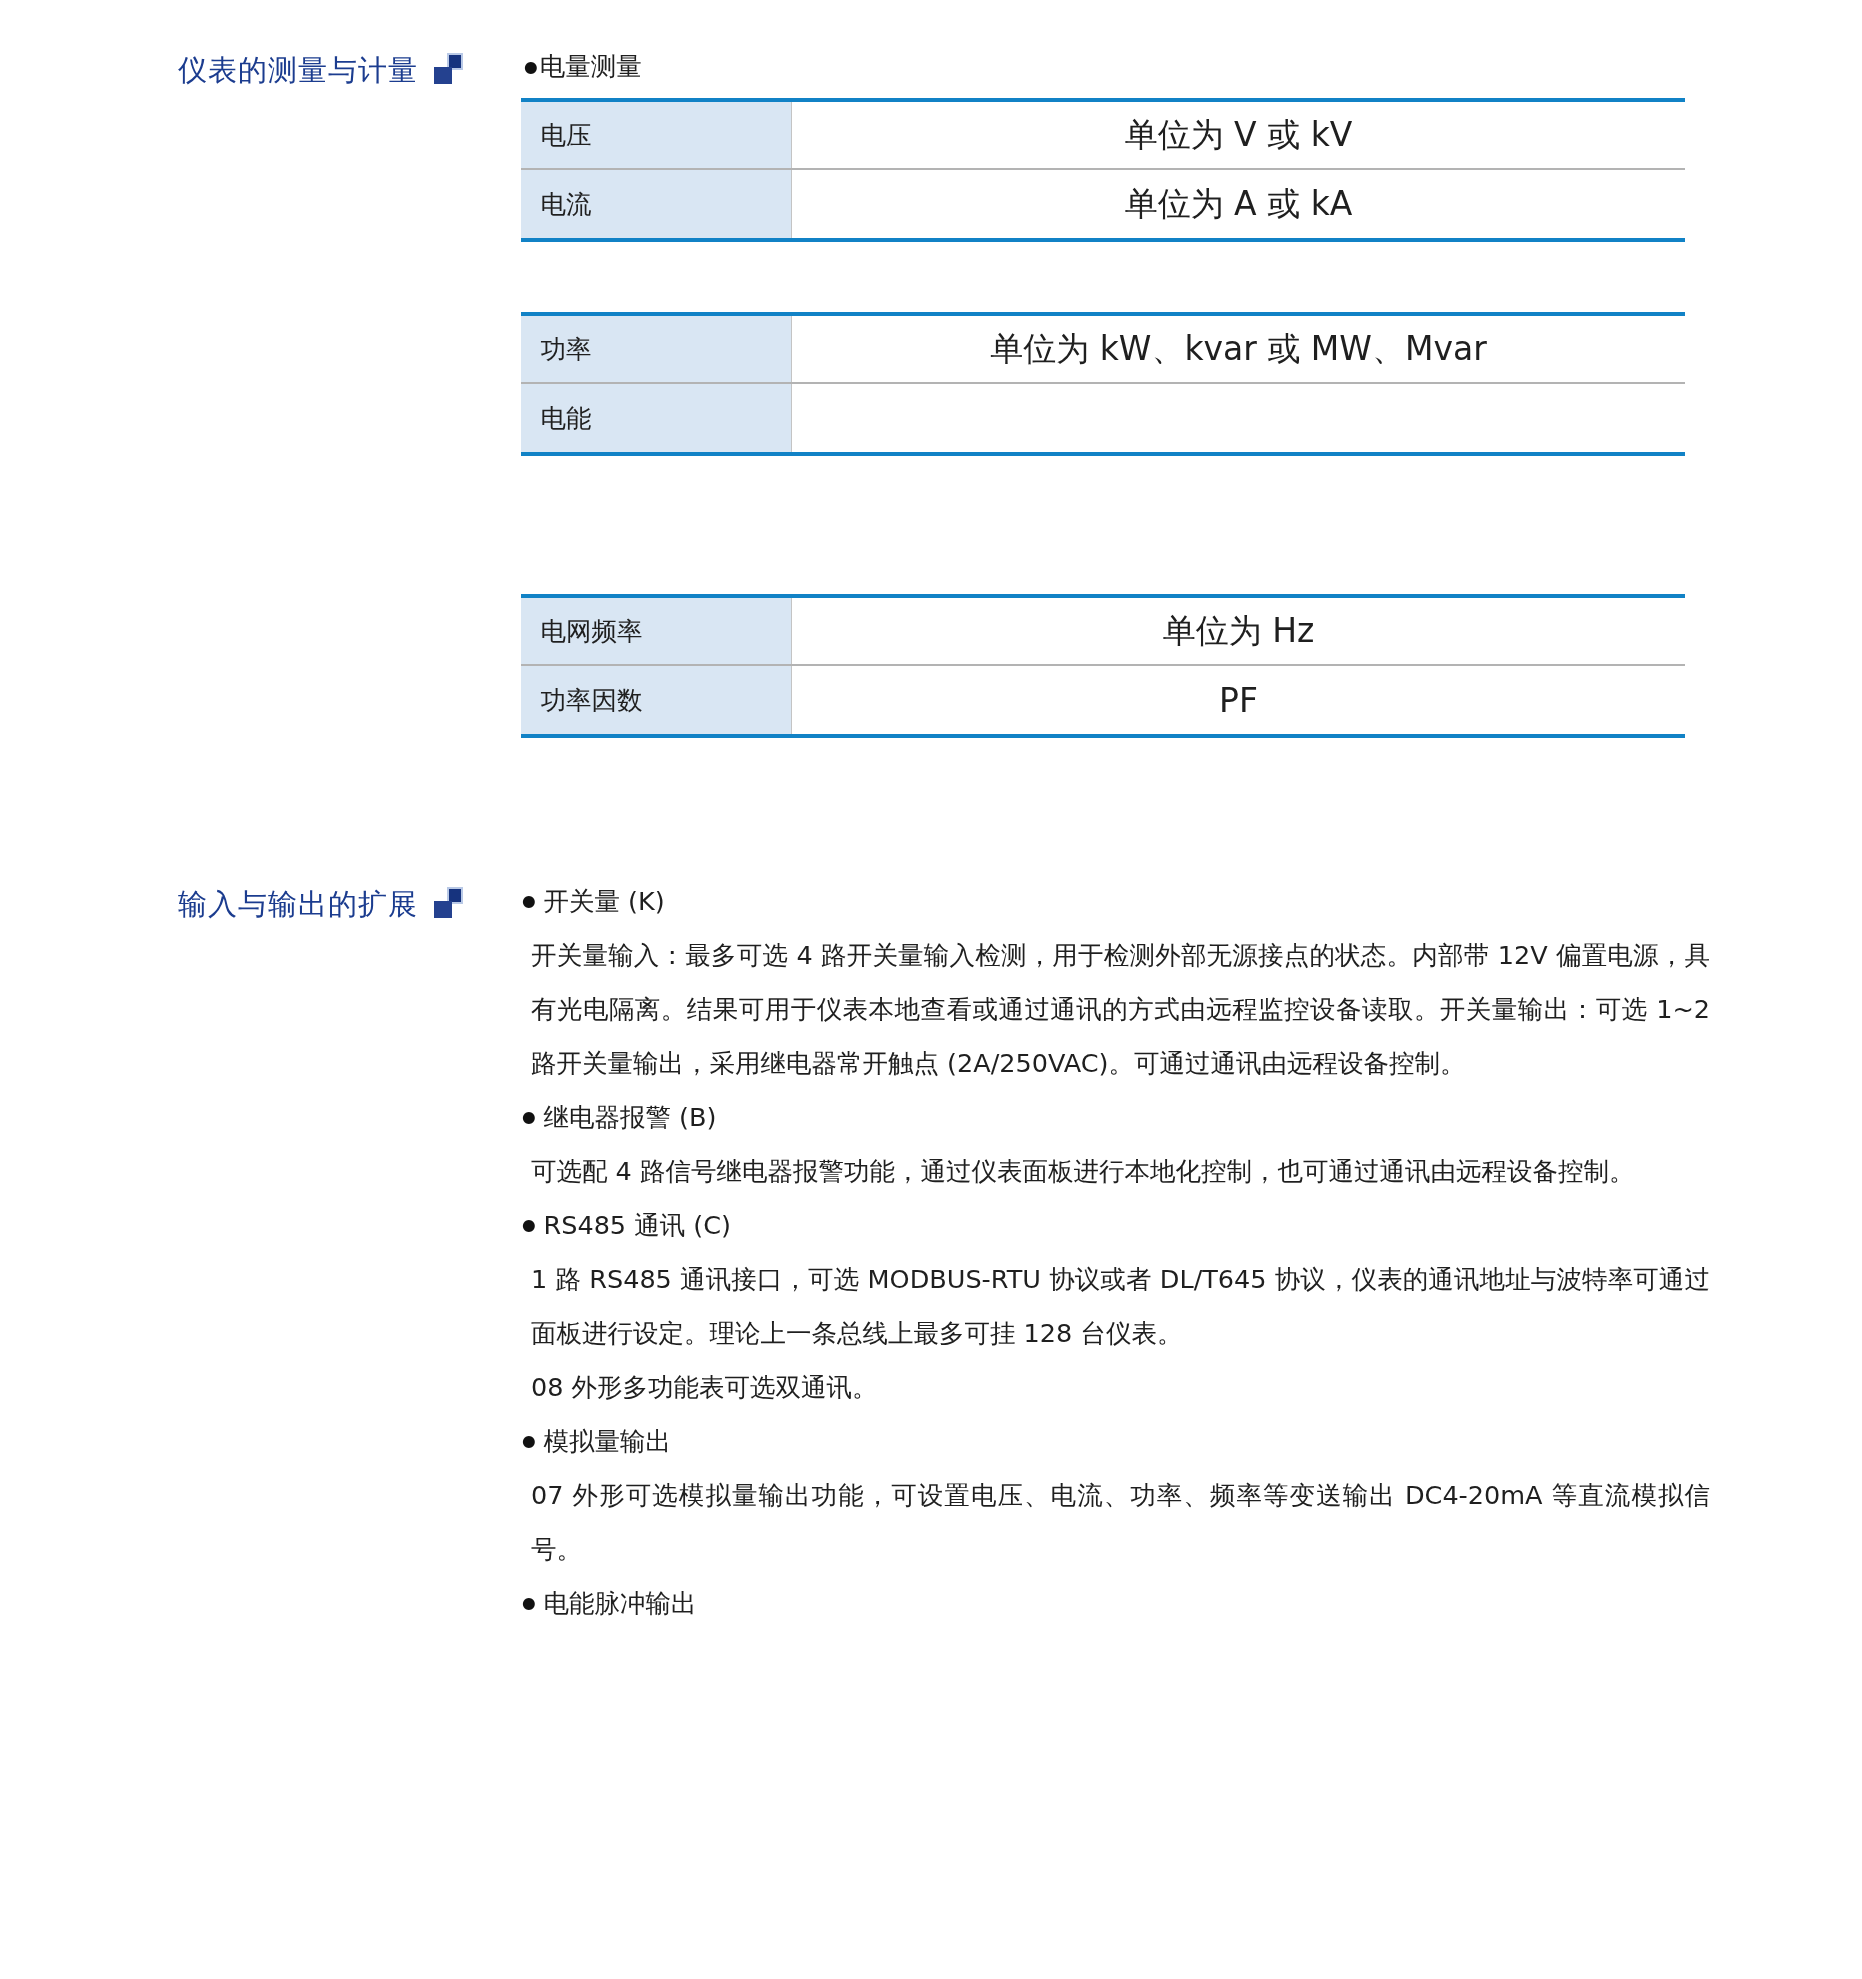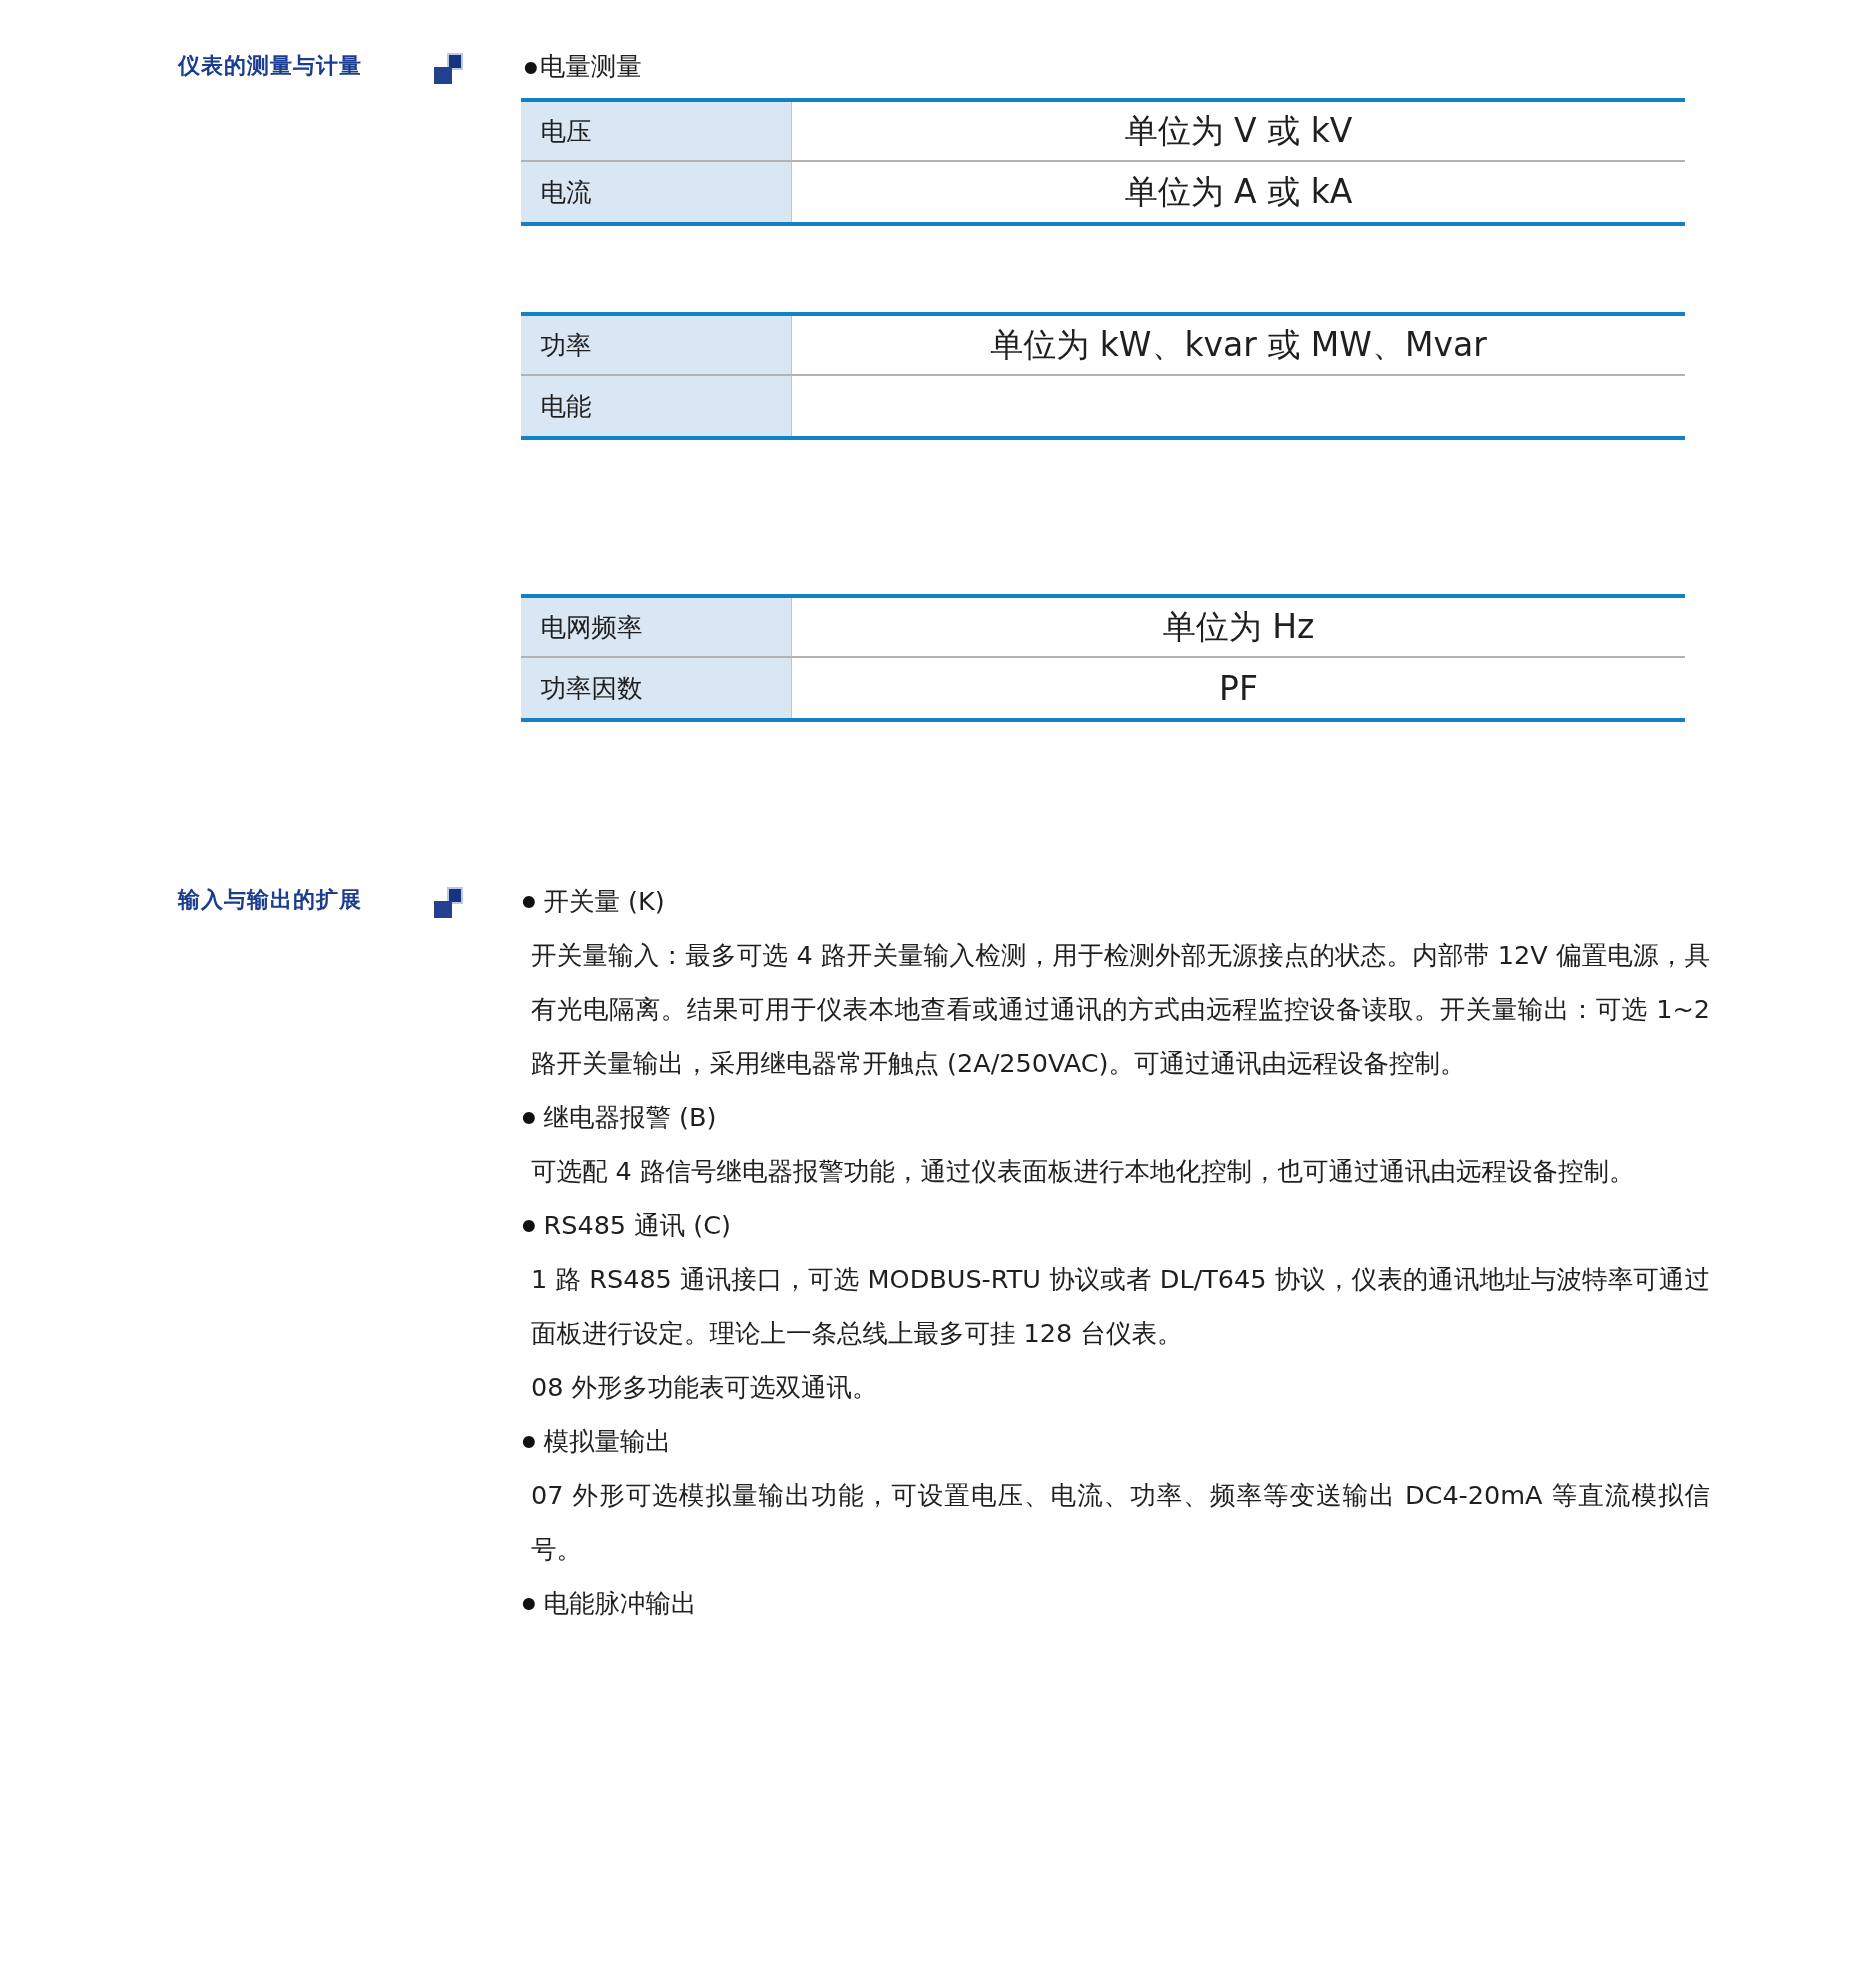--- a/index.html
+++ b/index.html
@@ -18,21 +18,21 @@
   .page{
     position:relative;
     width:1862px;height:1980px;
     background:#ffffff;
     font-family:"DejaVu Sans","Liberation Sans",sans-serif;
     color:var(--text);
     overflow:hidden;
   }
   .section-title{
     position:absolute;left:178px;
-    font-size:22px;font-weight:bold;letter-spacing:1px;
+    font-size:29px;font-weight:normal;letter-spacing:1px;
     color:var(--accent-navy);
     white-space:nowrap;
   }
   .sq-icon{position:absolute;width:32px;height:32px;}
   .sq-icon .sq-b{
     position:absolute;left:12.7px;top:0;width:16.7px;height:16.7px;
     background:var(--icon-dark);border:2px solid var(--icon-light-edge);
   }
   .sq-icon .sq-a{
     position:absolute;left:0;top:13.7px;width:17.6px;height:17.6px;
@@ -43,21 +43,21 @@
     display:flex;align-items:center;
     font-size:25.5px;line-height:29px;color:var(--text);
     white-space:nowrap;
   }
   .bullet-dot{font-size:15.7px;margin-right:5.9px;color:#111;}
   .spec-table{
     position:absolute;left:521px;width:1164px;
     border-top:4.9px solid var(--table-border-blue);
     border-bottom:4.9px solid var(--table-border-blue);
   }
-  .spec-row{display:flex;height:60px;}
+  .spec-row{display:flex;height:68px;}
   .spec-row.first{border-bottom:2px solid var(--row-divider);}
   .spec-label{
     width:271px;background:var(--table-cell-bg);
     border-right:1px solid var(--col-divider);
     display:flex;align-items:center;
     padding-left:19.6px;font-size:25.5px;
   }
   .spec-value{
     flex:1;display:flex;align-items:center;justify-content:center;
     font-size:33px;background:#ffffff;

